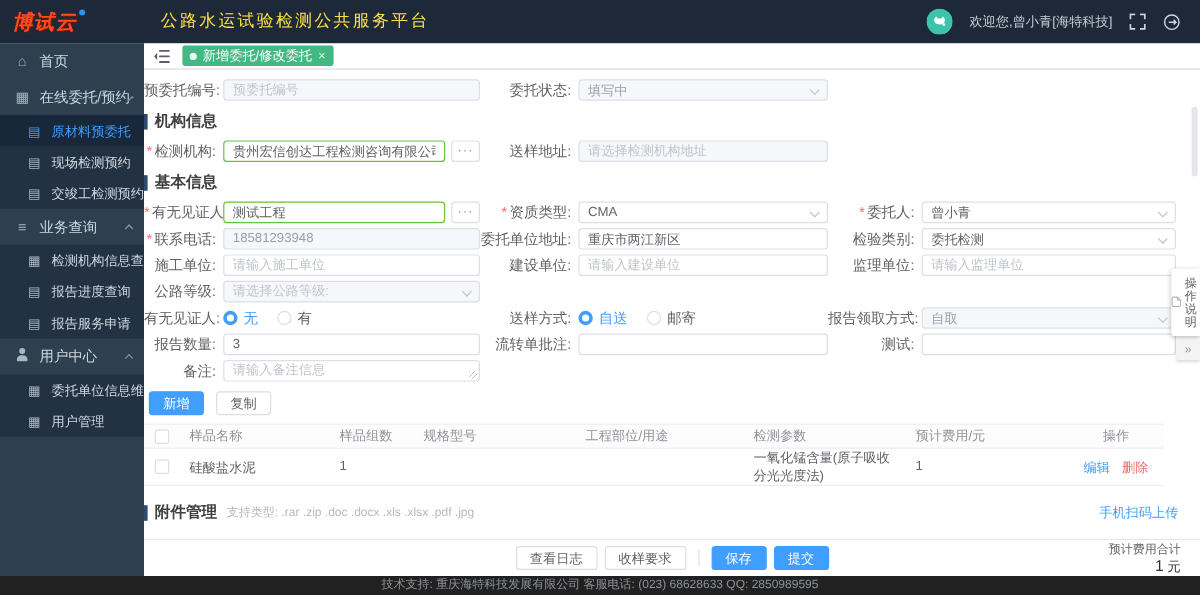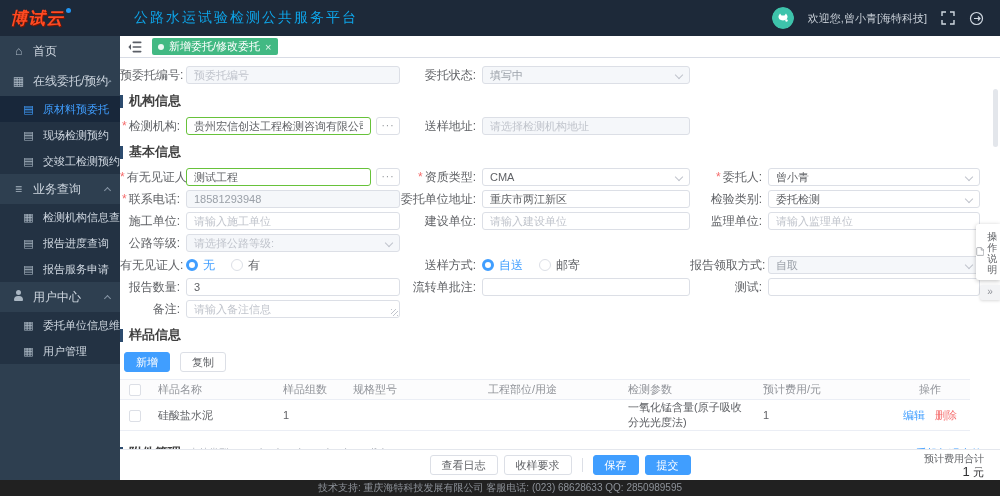--- a/index.html
+++ b/index.html
@@ -5,21 +5,21 @@
   * { box-sizing: border-box; margin: 0; padding: 0; }
   html,body { width:1000px; height:496px; }
   body { font-family:"Liberation Sans","DejaVu Sans",sans-serif; font-size:12px; color:#606266; background:#f0f2f5; }
   .app { position:relative; width:1000px; height:496px; overflow:hidden; background:#fff; }
 
   
   .topbar { position:absolute; top:0; left:0; right:0; height:36px; background:#1d2939; display:flex; align-items:center; z-index:20; }
   .logo { width:120px; padding-left:10px; display:flex; align-items:flex-start; }
   .logo-text { font-size:17px; font-weight:900; font-style:italic; color:#ff4a22; letter-spacing:1px; text-shadow:1px 1px 0 #7a1400; }
   .logo-dot { width:5px; height:5px; border-radius:50%; background:#2196f3; margin:1px 0 0 2px; }
-  .app-title { color:#0ea5e9; font-size:14px; letter-spacing:2px; margin-left:14px; }
+  .app-title { color:#fde047; font-size:14px; letter-spacing:2px; margin-left:14px; }
   .topbar-right { margin-left:auto; display:flex; align-items:center; gap:14px; padding-right:16px; }
   .avatar { width:22px; height:22px; border-radius:50%; overflow:hidden; display:inline-flex; cursor:pointer; }
   .welcome { color:#c7ced6; font-size:11px; }
   .hicon { display:inline-flex; align-items:center; cursor:pointer; }
 
   
   .sidebar { position:absolute; top:36px; left:0; bottom:16px; width:120px; background:#2e3f50; overflow:hidden; z-index:10; }
   .mi { display:flex; align-items:center; height:30px; padding-left:12px; color:#cfd7e0; font-size:12px; cursor:pointer; white-space:nowrap; }
   .mi .mic { width:13px; margin-right:8px; font-size:12px; color:#aab7c3; text-align:center; flex:none; }
   .chev { width:5px; height:5px; border-left:1px solid #8796a5; border-top:1px solid #8796a5; transform:rotate(45deg); margin:2px 10px 0 auto; }
@@ -396,24 +396,20 @@
       <div class="frow">
         <div class="fi c1">
           <span class="lbl">备注:</span>
           <div class="ta-wrap">
             <div class="ta">请输入备注信息</div>
             <span class="grip"></span>
           </div>
         </div>
       </div>
 
-      <div class="sec-title">
-        <span class="sec-bar"></span>
-        <span class="sec-text">样品信息</span>
-      </div>
       <div class="btn-row" style="margin-left:4px;">
         <button class="btn primary">新增</button>
         <button class="btn">复制</button>
       </div>
       <table class="stable" style="margin:0;">
         <colgroup>
           <col style="width:30px">
             <col style="width:125px">
             <col style="width:70px">
             <col style="width:135px">

